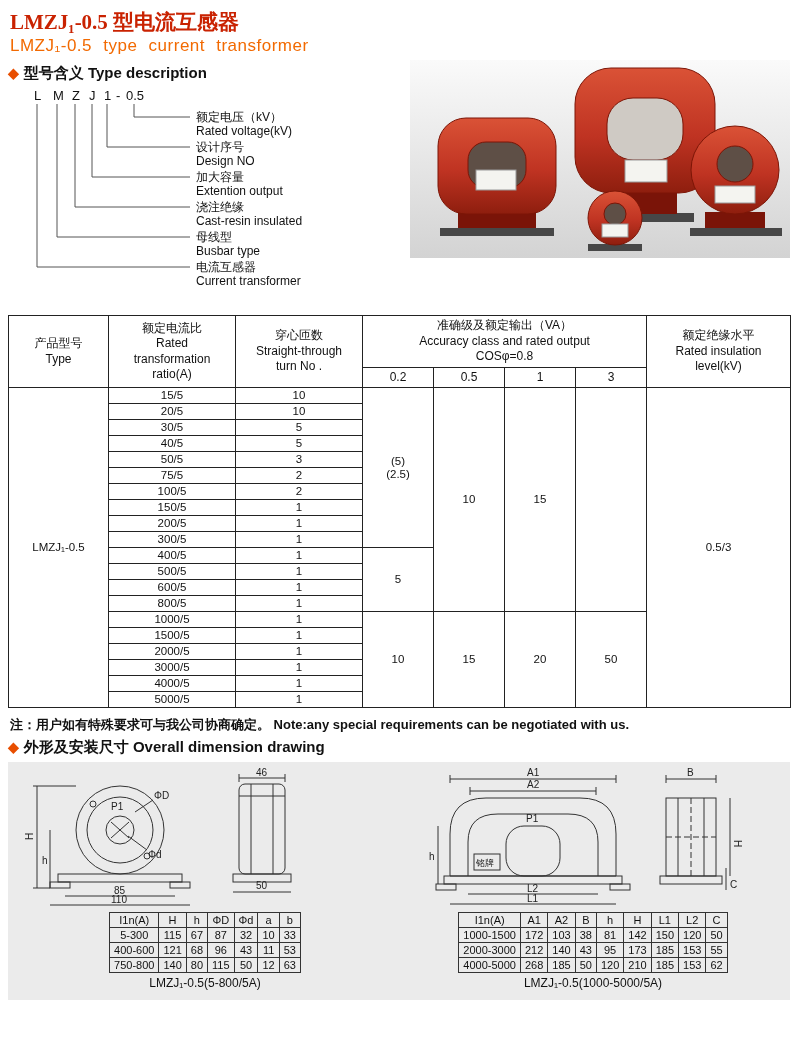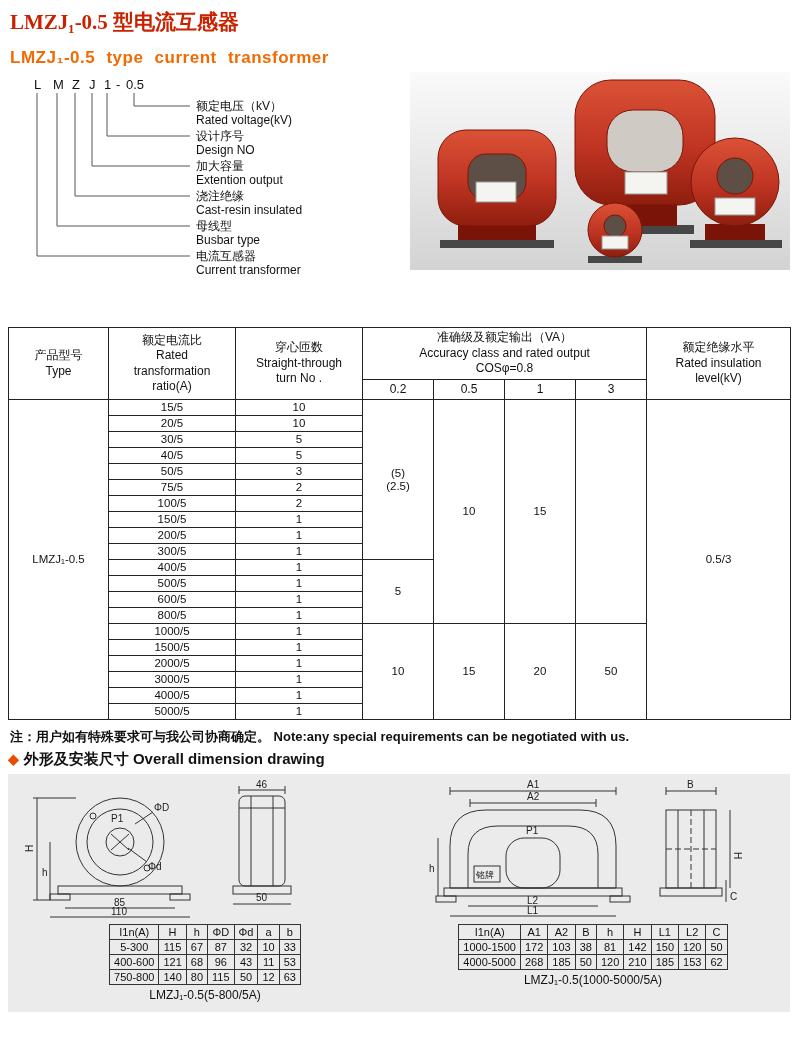--- a/index.html
+++ b/index.html
@@ -6,22 +6,22 @@
   .page {
     position:relative; width:798px; height:1047px; box-sizing:border-box;
     padding:6px 8px 0; overflow:hidden; background:#fff;
     font-family:"Liberation Sans", sans-serif; color:#111;
   }
   .title-cn {
     font-family:"Liberation Serif", serif; font-size:21px; font-weight:bold;
     color:var(--title-red,#c92201); margin:2px 0 0 2px;
   }
   .title-en {
-    font-size:17px; font-weight:bold; color:var(--title-orange,#f26a02);
-    margin:12px 0 8px 2px; letter-spacing:.5px; word-spacing:6px;
+    font-size:17px; font-weight:normal; color:var(--title-orange,#f26a02);
+    margin:0 0 8px 2px; letter-spacing:.5px; word-spacing:6px;
   }
   .section-heading { font-size:15px; font-weight:bold; margin:4px 0 2px 0; color:#111; }
   .diamond { color:var(--accent,#e84e00); margin-right:5px; font-size:14px; }
 
   .top-area { position:relative; height:248px; }
   .left-col { width:400px; }
   .type-diagram { display:block; margin:4px 0 0 16px; }
   .photo { position:absolute; top:-4px; right:0; width:380px; height:198px; }
 
   table.tech { border-collapse:collapse; table-layout:fixed; width:782px; margin-top:3px; }
@@ -55,20 +55,23 @@
 
 <div class="page">
 
   <header>
     <div class="title-cn">LMZJ₁-0.5 型电流互感器</div>
     <div class="title-en">LMZJ₁-0.5 type current transformer</div>
   </header>
 
   <div class="top-area">
     <div class="left-col">
+      <div class="section-heading">
+        <span class="diamond">◆</span><span>型号含义 Type description</span>
+      </div>
 
       <svg class="type-diagram" width="430" height="204" viewBox="0 0 430 204">
         <g font-size="13" fill="#111">
           <text x="10" y="13">L</text>
           <text x="29" y="13">M</text>
           <text x="48" y="13">Z</text>
           <text x="65" y="13">J</text>
           <text x="80" y="13">1</text>
           <text x="92" y="13">-</text>
           <text x="102" y="13">0.5</text>
@@ -434,20 +437,31 @@
               <td>172</td>
               <td>103</td>
               <td>38</td>
               <td>81</td>
               <td>142</td>
               <td>150</td>
               <td>120</td>
               <td>50</td>
             </tr>
             <tr>
+              <td>2000-3000</td>
+              <td>212</td>
+              <td>140</td>
+              <td>43</td>
+              <td>95</td>
+              <td>173</td>
+              <td>185</td>
+              <td>153</td>
+              <td>55</td>
+            </tr>
+            <tr>
               <td>4000-5000</td>
               <td>268</td>
               <td>185</td>
               <td>50</td>
               <td>120</td>
               <td>210</td>
               <td>185</td>
               <td>153</td>
               <td>62</td>
             </tr>

